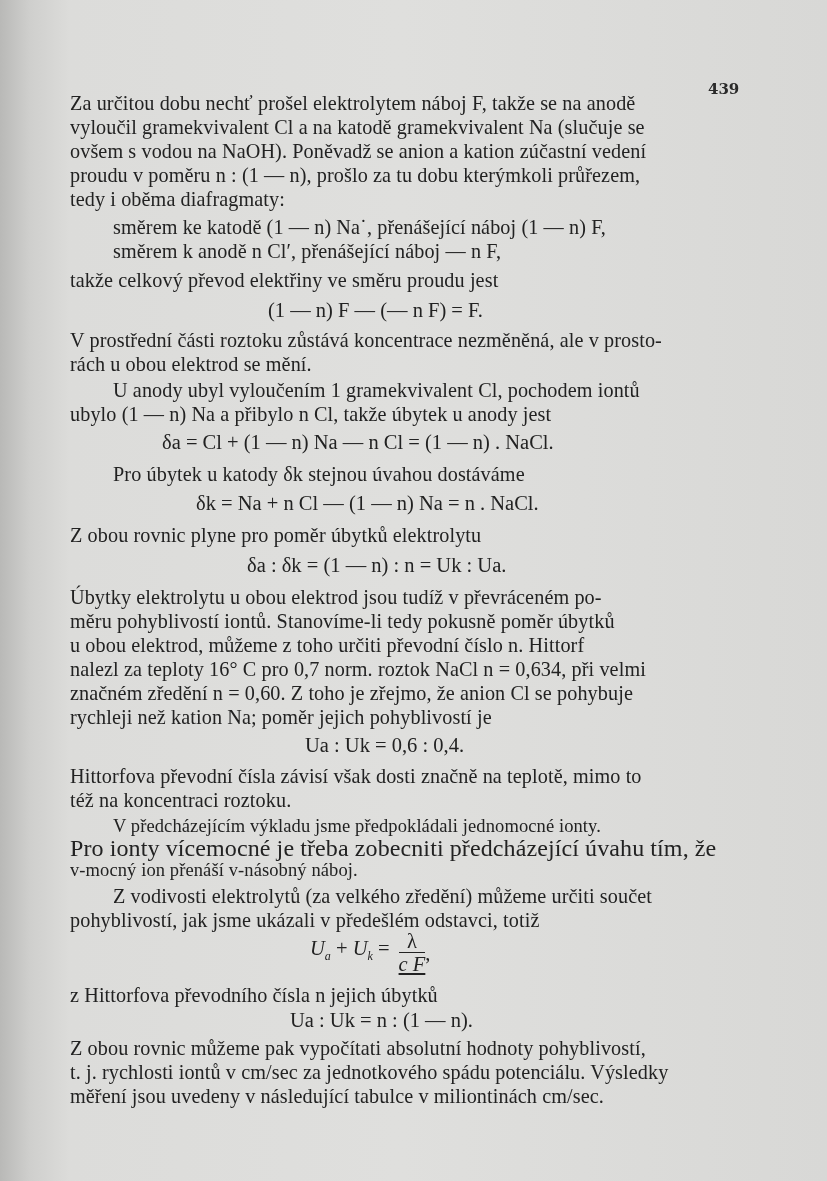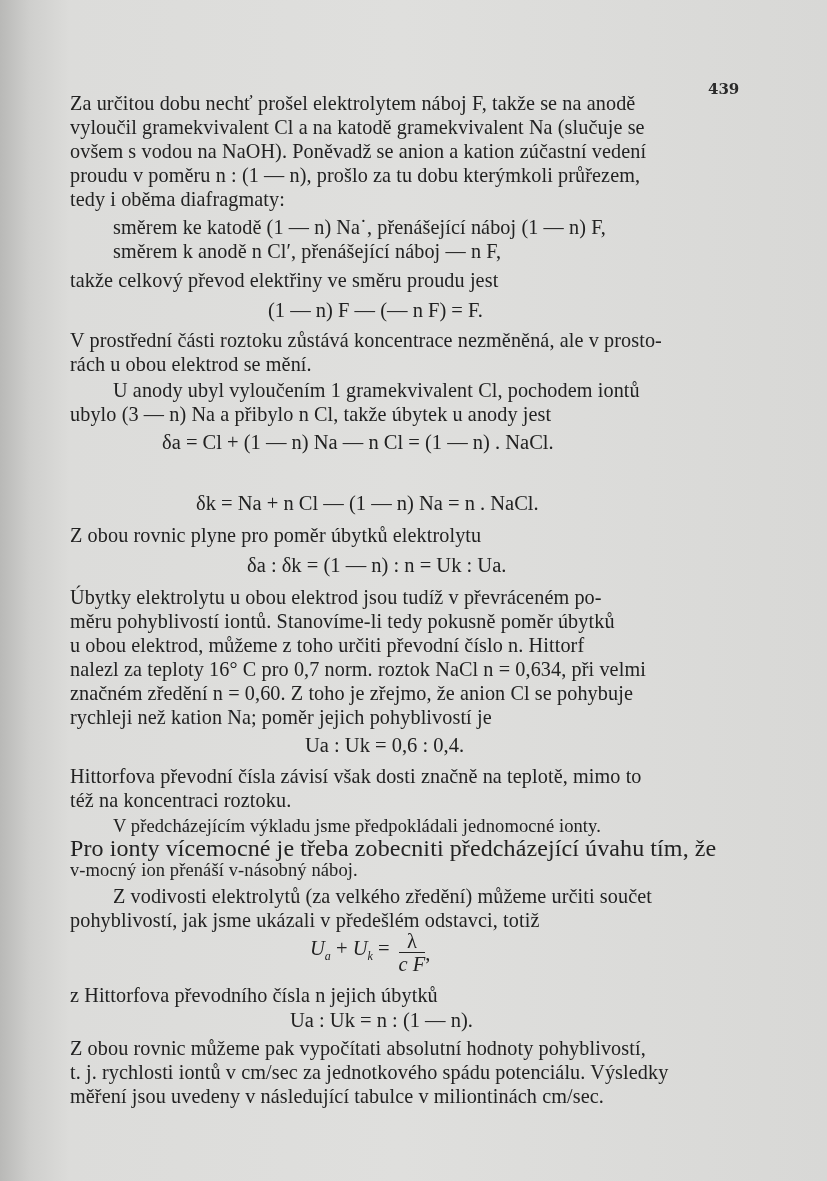--- a/index.html
+++ b/index.html
@@ -25,21 +25,21 @@
     margin-left: 7px;
   }
   .ind { left: 106px; }
   .eq {
     position: absolute; white-space: nowrap;
     font-family: "Liberation Serif", "DejaVu Serif", serif;
     font-size: 20.5px; line-height: 24px; color: #222;
   }
   .frac { display: inline-block; vertical-align: middle; text-align: center; margin-left: 4px; }
   .frac .num { display: block; border-bottom: 1.2px solid #222; padding: 0 3px; line-height: 22px; }
-  .frac .den { display: block; line-height: 22px; font-style: italic; }
+  .frac .den { display: block; line-height: 22px; font-style: italic; text-decoration: underline; }
   i { font-style: italic; }
 </style>
 </head>
 <body>
 
 <div class="page">
   <div class="pgnum">439</div>
 
   <div class="ln" style="top:91px">Za určitou dobu nechť prošel elektrolytem náboj F, takže se na anodě</div>
   <div class="ln" style="top:115px">vyloučil gramekvivalent Cl a na katodě gramekvivalent Na (slučuje se</div>
@@ -50,23 +50,24 @@
   <div class="ln ind" style="top:215px">směrem ke katodě (1 — n) Na˙, přenášející náboj (1 — n) F,</div>
   <div class="ln ind" style="top:239px">směrem k anodě n Cl′, přenášející náboj — n F,</div>
 
   <div class="ln" style="top:268px">takže celkový převod elektřiny ve směru proudu jest</div>
   <div class="eq" style="top:298px; left:268px">(1 — n) F — (— n F) = F.</div>
 
   <div class="ln" style="top:328px">V prostřední části roztoku zůstává koncentrace nezměněná, ale v prosto-</div>
   <div class="ln" style="top:352px">rách u obou elektrod se mění.</div>
 
   <div class="ln ind" style="top:378px">U anody ubyl vyloučením 1 gramekvivalent Cl, pochodem iontů</div>
-  <div class="ln" style="top:402px">ubylo (3 — n) Na a přibylo n Cl, takže úbytek u anody jest</div>
+  <div class="ln" style="top:402px">ubylo (1 — n) Na a přibylo n Cl, takže úbytek u anody jest</div>
   <div class="eq" style="top:430px; left:162px">δa = Cl + (1 — n) Na — n Cl = (1 — n) . NaCl.</div>
 
+  <div class="ln ind" style="top:462px">Pro úbytek u katody δk stejnou úvahou dostáváme</div>
   <div class="eq" style="top:491px; left:196px">δk = Na + n Cl — (1 — n) Na = n . NaCl.</div>
 
   <div class="ln" style="top:523px">Z obou rovnic plyne pro poměr úbytků elektrolytu</div>
   <div class="eq" style="top:553px; left:247px">δa : δk = (1 — n) : n = Uk : Ua.</div>
 
   <div class="ln" style="top:585px">Úbytky elektrolytu u obou elektrod jsou tudíž v převráceném po-</div>
   <div class="ln" style="top:609px">měru pohyblivostí iontů. Stanovíme-li tedy pokusně poměr úbytků</div>
   <div class="ln" style="top:633px">u obou elektrod, můžeme z toho určiti převodní číslo n. Hittorf</div>
   <div class="ln" style="top:657px">nalezl za teploty 16° C pro 0,7 norm. roztok NaCl n = 0,634, při velmi</div>
   <div class="ln" style="top:681px">značném zředění n = 0,60. Z toho je zřejmo, že anion Cl se pohybuje</div>

